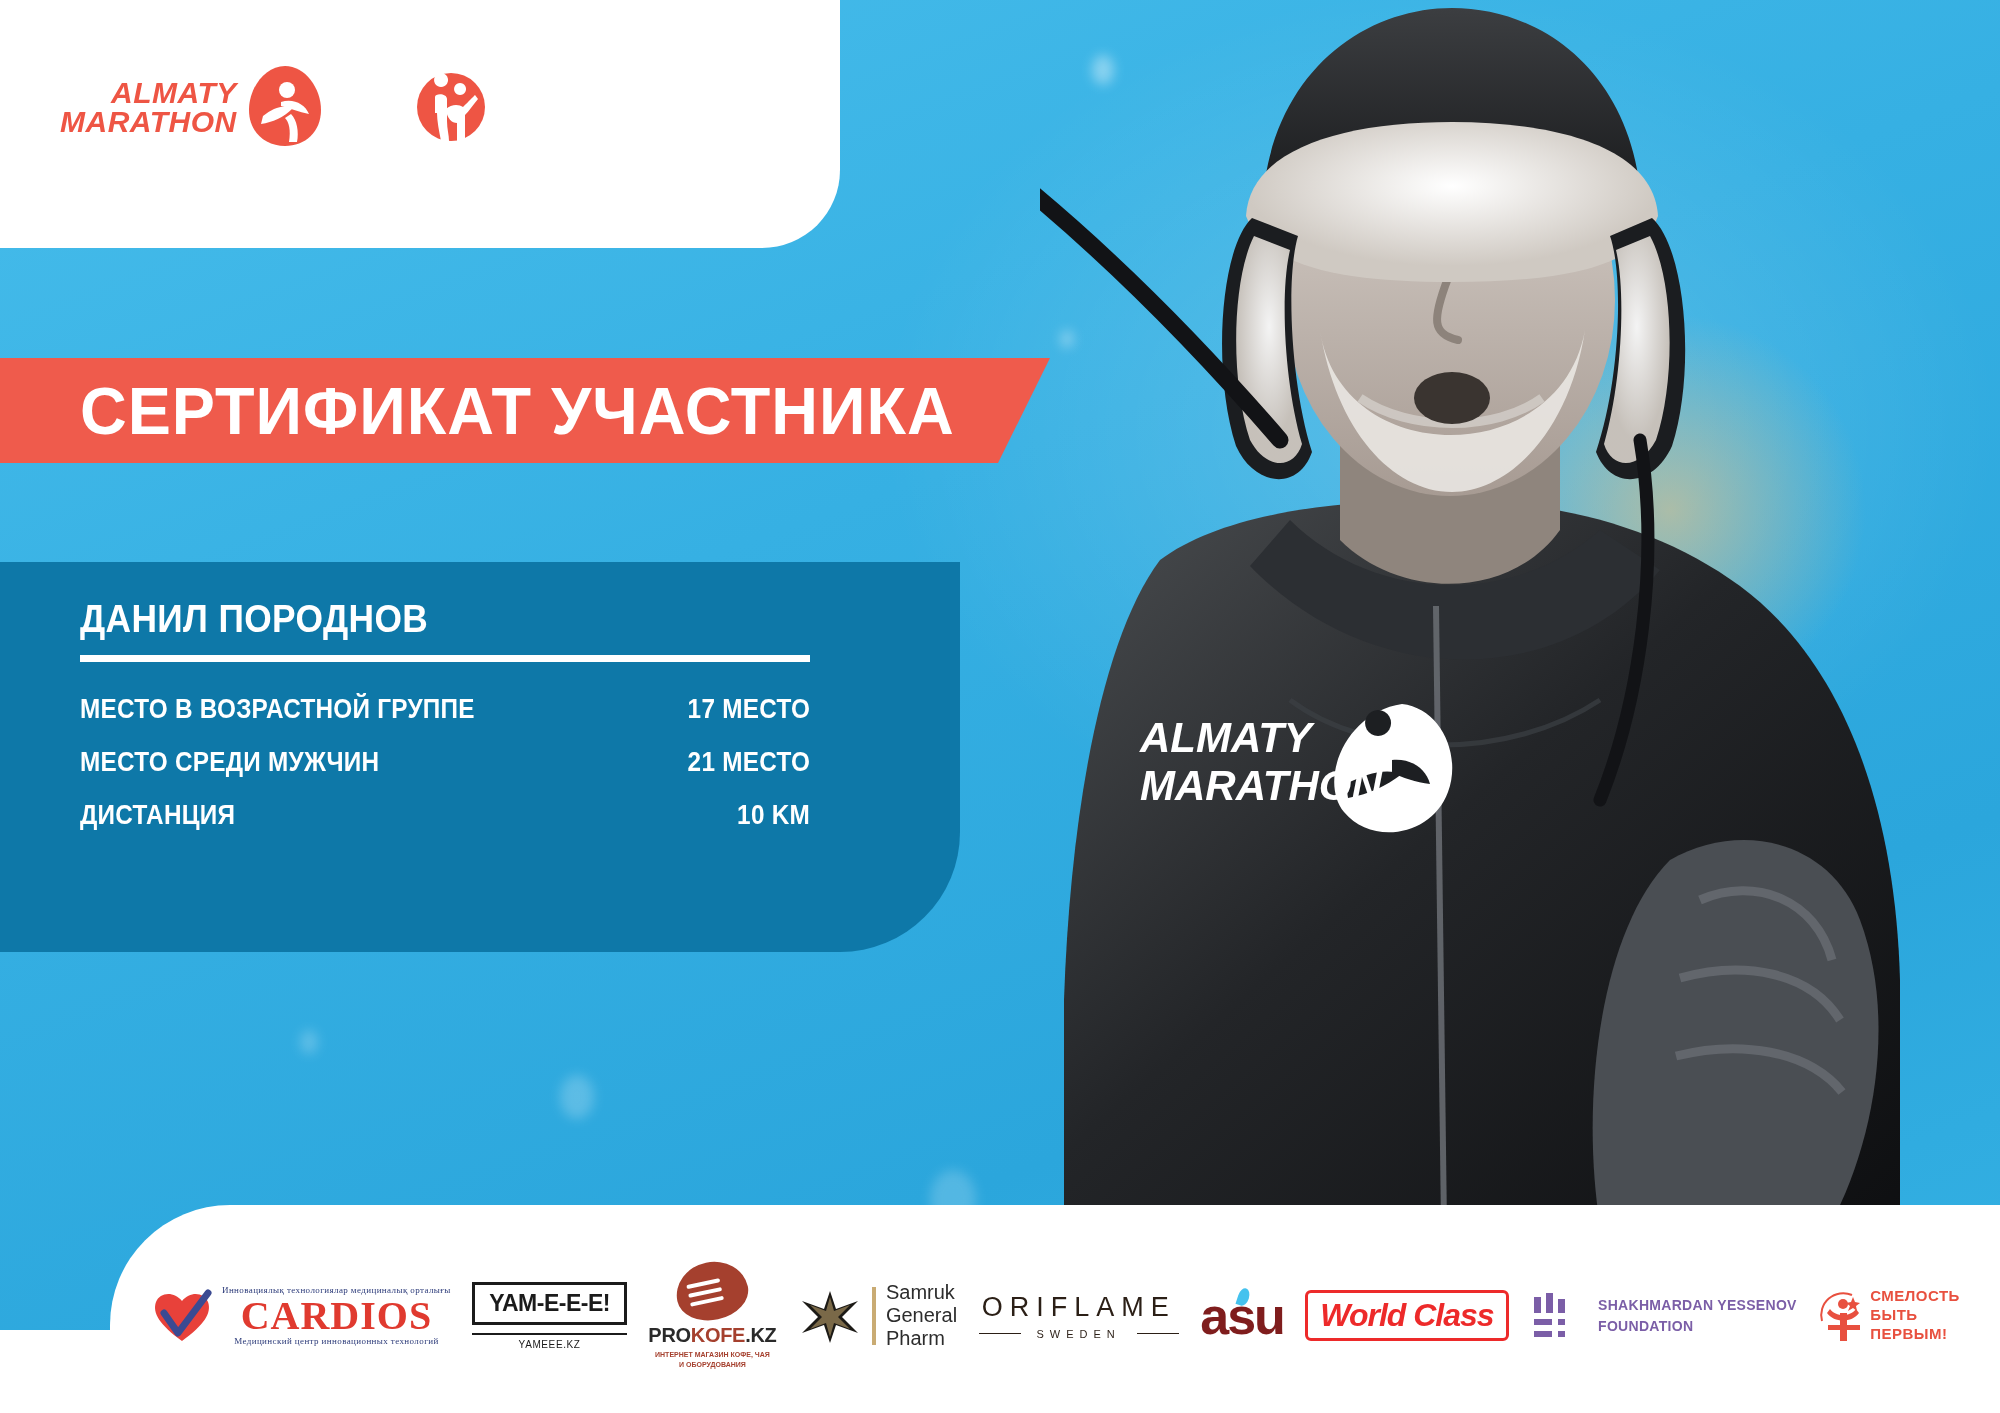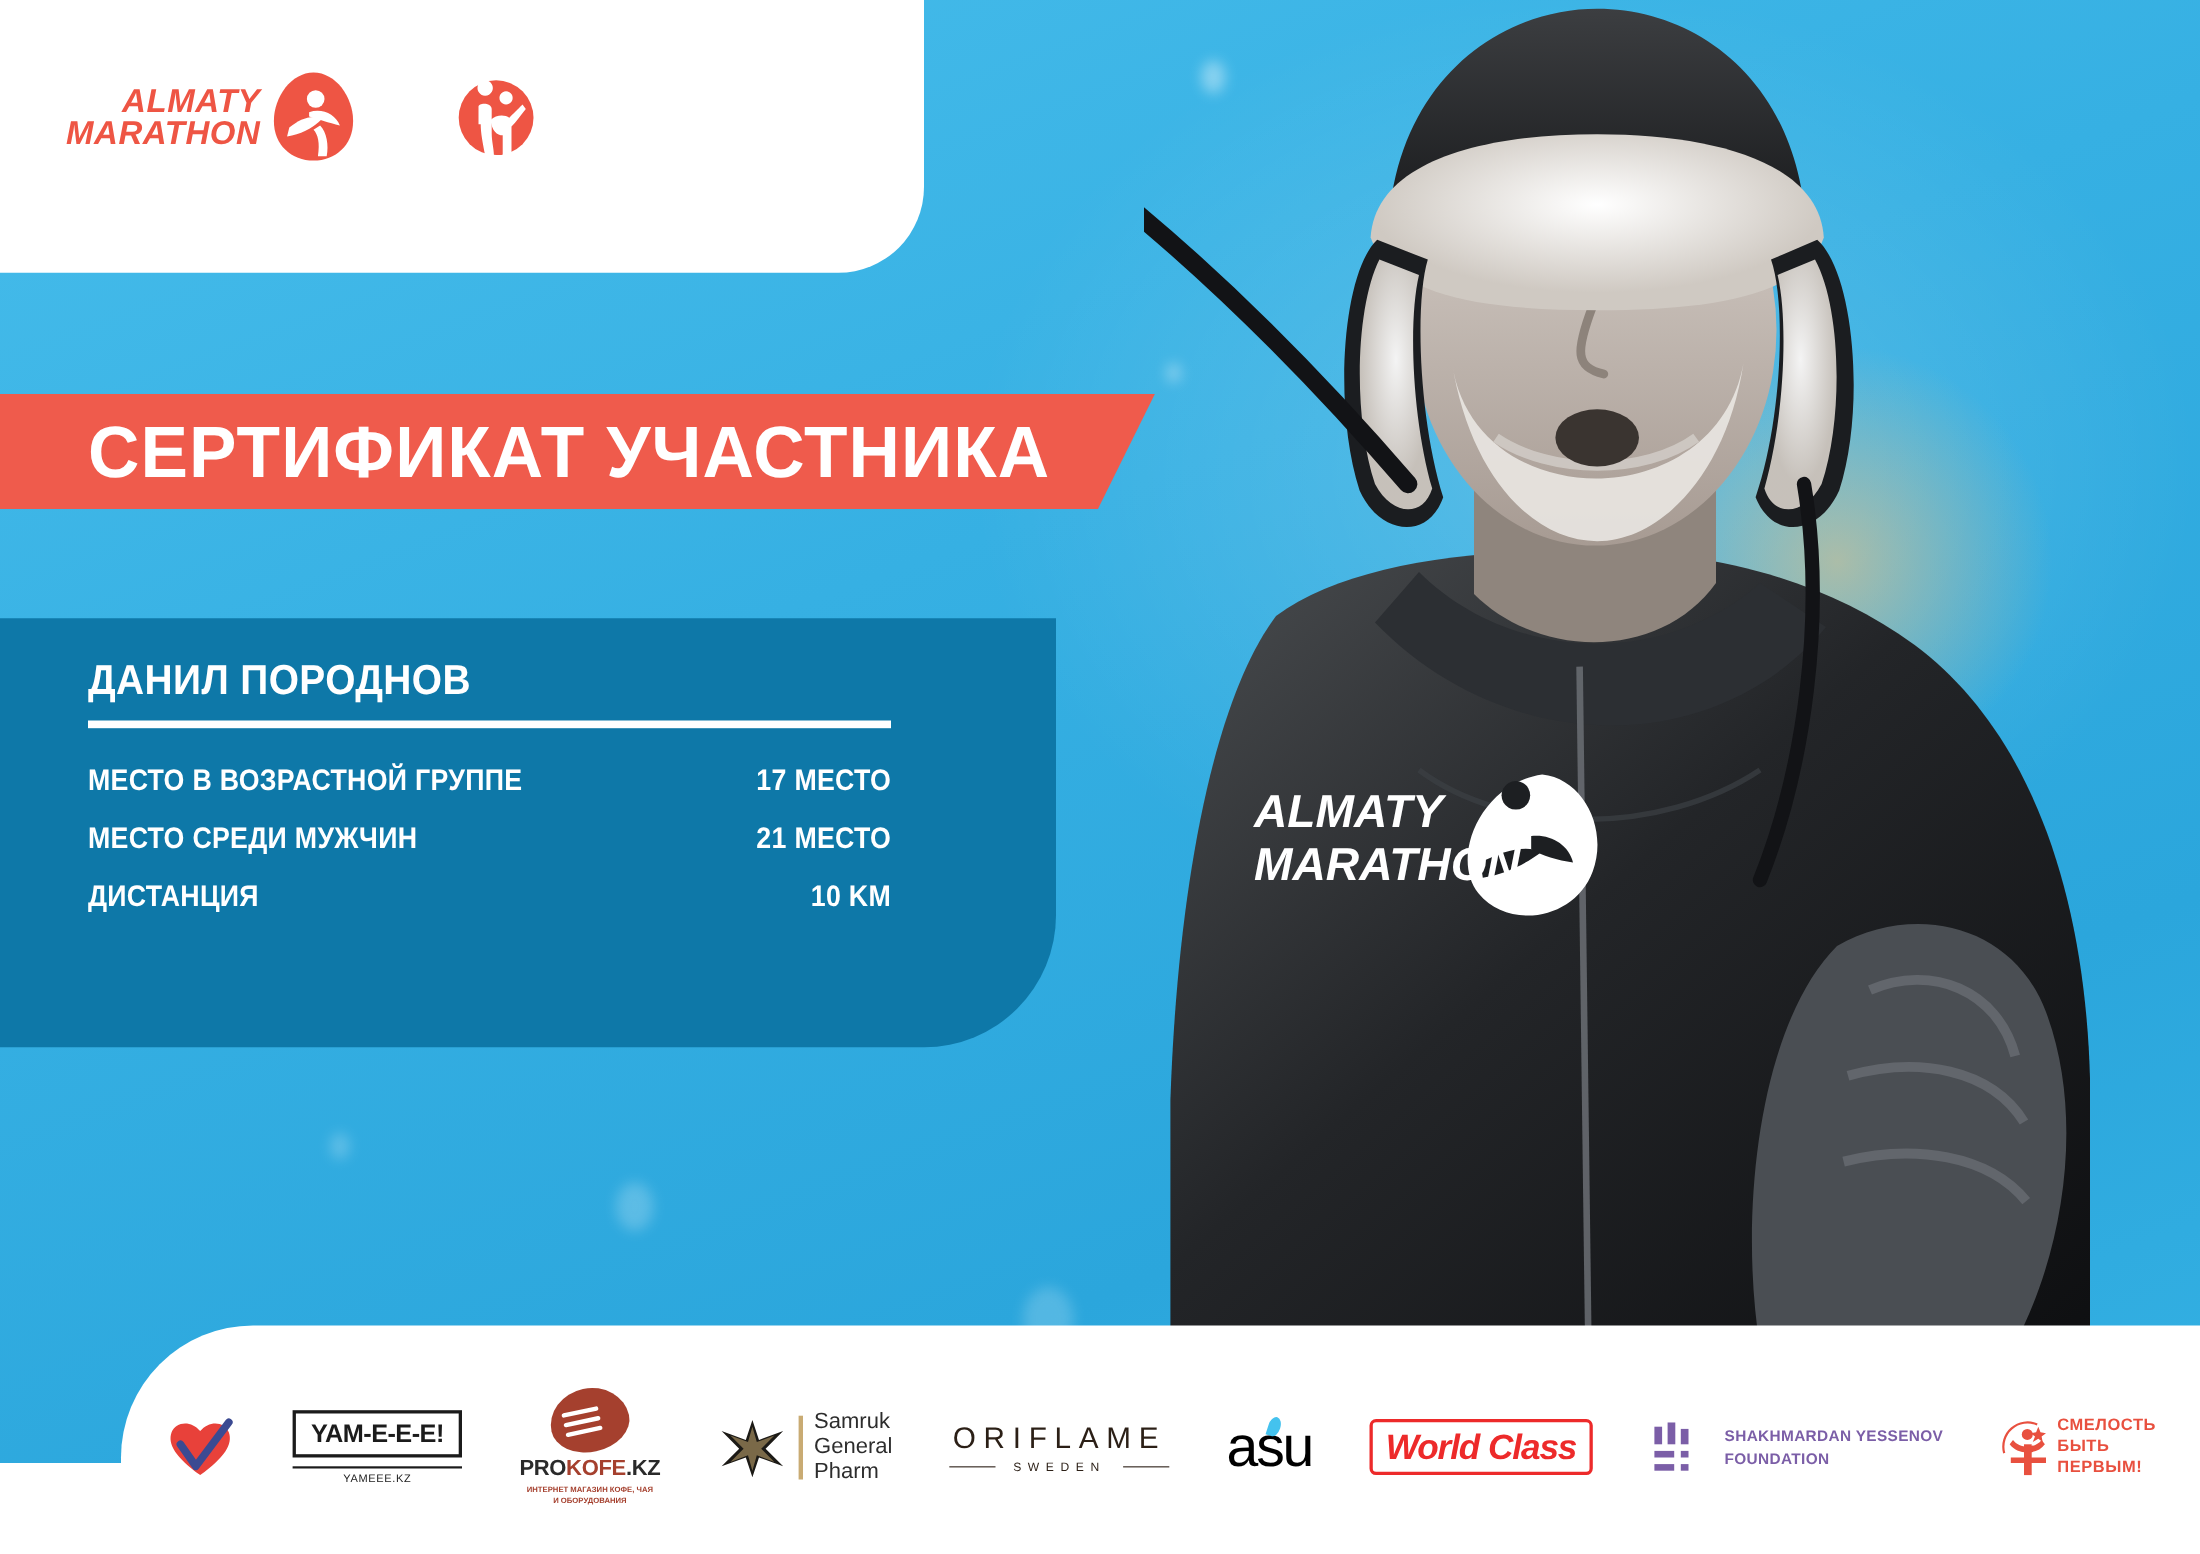--- a/index.html
+++ b/index.html
@@ -271,21 +271,21 @@
     font-size: 27px; color:#2b1f16; letter-spacing: 7px;
     font-family:"Liberation Sans", sans-serif;
   }
   .oriflame .sub {
     margin-top:5px; font-size:11px; letter-spacing: 6px; color:#2b1f16;
     display:flex; align-items:center; gap:16px; justify-content:center;
   }
   .oriflame .sub i { display:block; width:42px; height:1px; background:#2b1f16;}
 
   
-  .asu .word { font-size: 52px; font-weight:normal; color:#000000; letter-spacing:-2px; position:relative;}
+  .asu .word { font-size: 52px; font-weight:bold; color:#7f1d1d; letter-spacing:-2px; position:relative;}
   .asu .drop { position:absolute; left:38px; top:2px; width:11px; height:18px; background:#44c2ee; border-radius:50% 50% 50% 0; transform: rotate(18deg);}
 
   
   .worldclass .box {
     border:3px solid #ed2a2a;
     border-radius: 6px;
     padding: 4px 12px;
     background:#fff;
   }
   .worldclass .word {
@@ -460,20 +460,25 @@
   <div class="footer-panel"></div>
   <div class="footer-wedge"></div>
 
   <div class="sponsors">
 
     <div class="sponsor cardios">
       <svg width="64" height="58" viewBox="0 0 64 58">
         <path d="M32 54 C 10 38, 2 26, 6 15 C 10 5, 24 4, 32 14 C 40 4, 54 5, 58 15 C 62 26, 54 38, 32 54 Z" fill="#e8413a"></path>
         <path d="M14 26 L 28 46 L 58 6" stroke="#3b4a92" stroke-width="7" fill="none" stroke-linecap="round" stroke-linejoin="round"></path>
       </svg>
+      <div class="txt">
+        <div class="kz-top">Инновациялық технологиялар медициналық орталығы</div>
+        <div class="main">CARDIOS</div>
+        <div class="ru-bot">Медицинский центр инновационных технологий</div>
+      </div>
     </div>
 
     <div class="sponsor yam">
       <div class="wrap">
         <div class="bar">YAM-E-E-E!</div>
         <div class="sub">YAMEEE.KZ</div>
       </div>
     </div>
 
     <div class="sponsor prokofe">

